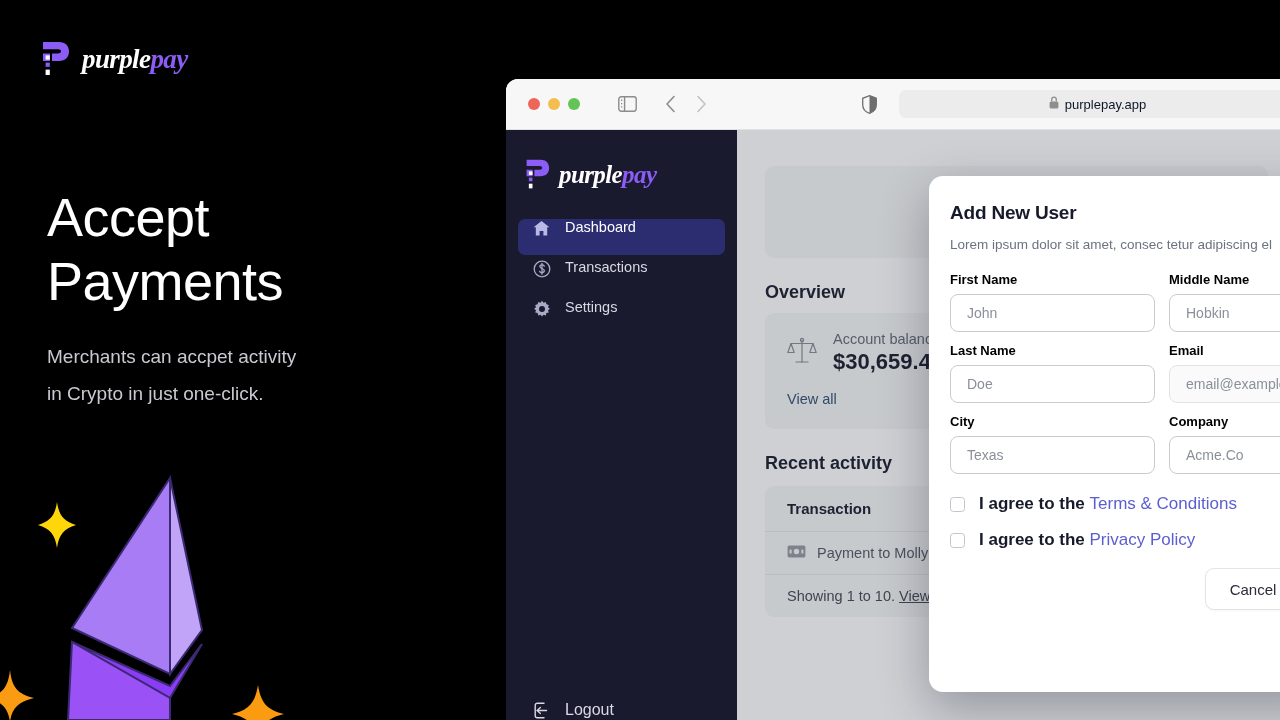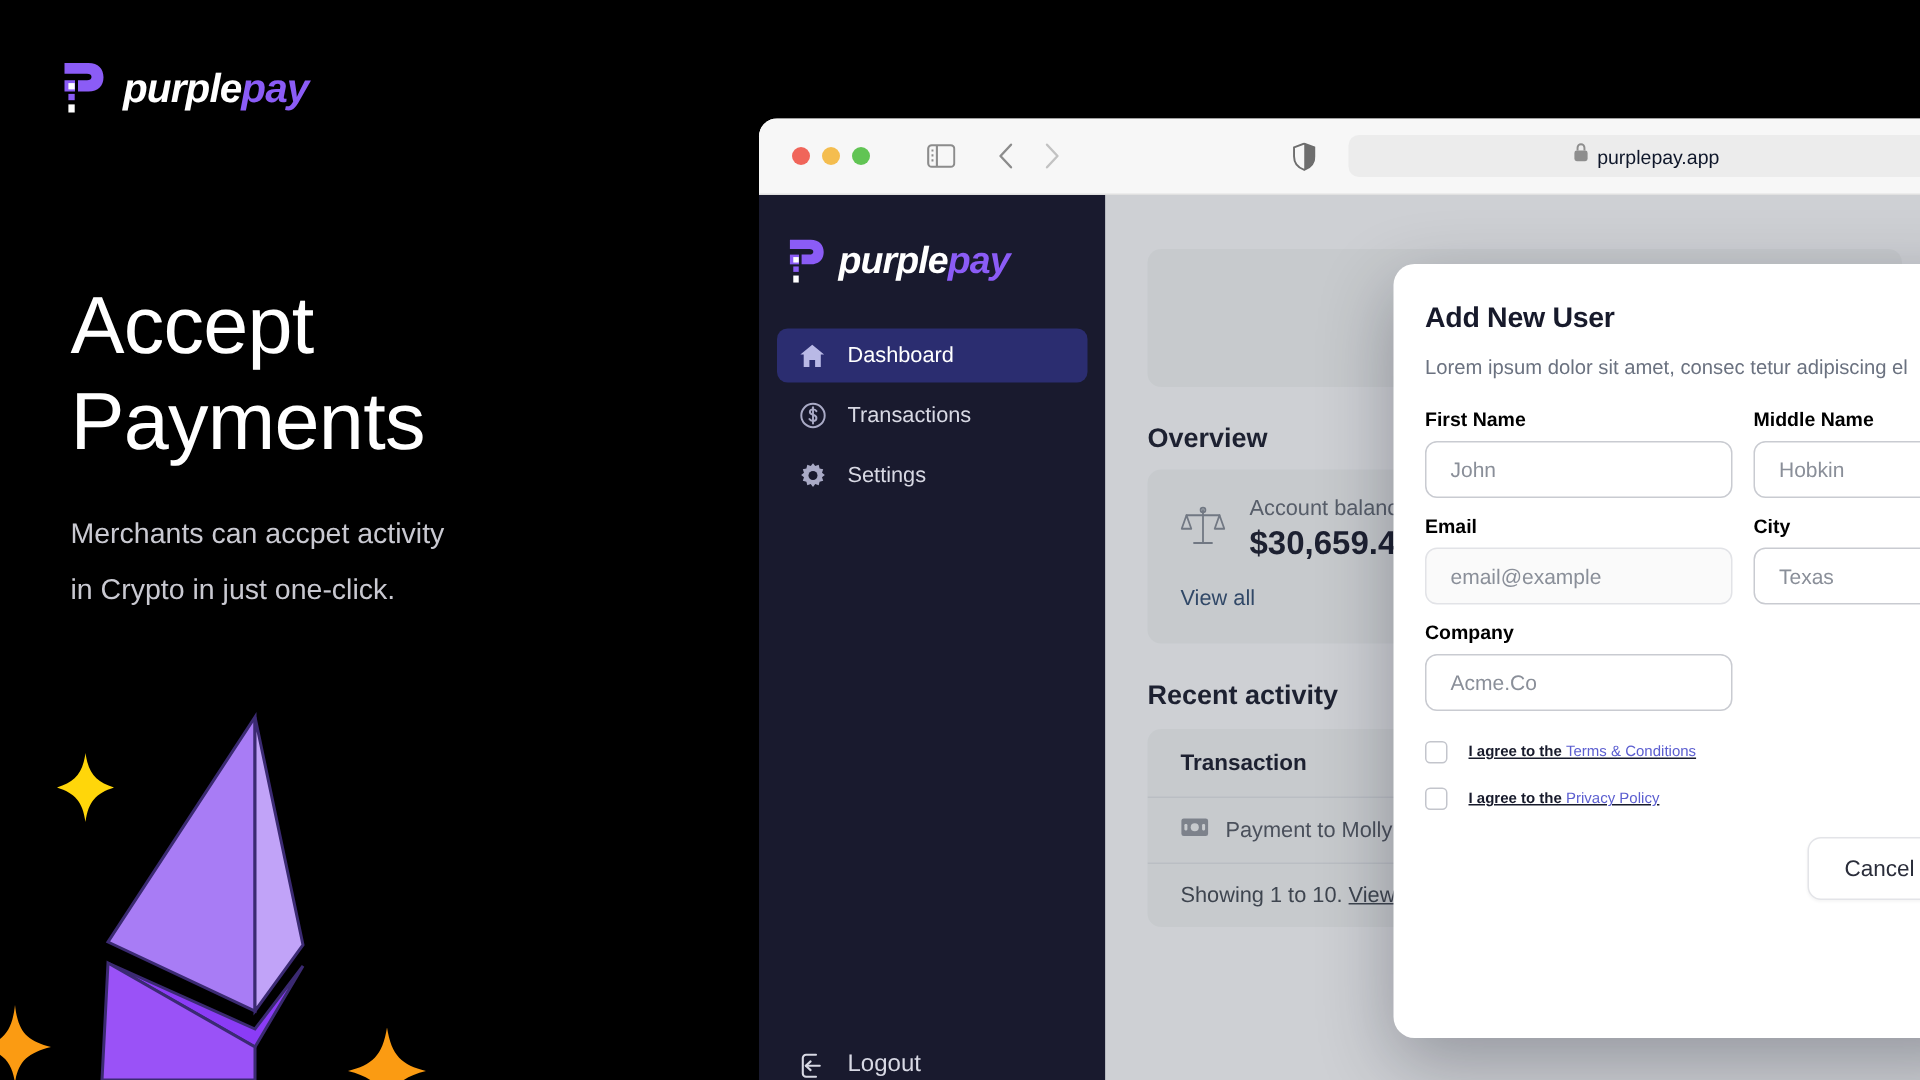--- a/index.html
+++ b/index.html
@@ -10,21 +10,21 @@
     font-family: "Liberation Sans", sans-serif;
   }
 
   #stage { position: relative; width: 1280px; height: 720px; background: #000; overflow: hidden; }
 
   
   .hero { position: absolute; left: 0; top: 0; width: 520px; height: 720px; background: #000; }
 
   .hero-logo { position: absolute; left: 40px; top: 40px; display: flex; align-items: center; gap: 12px; }
   .logo-mark { width: 30px; height: 38px; position: relative; display: block; }
-  .logo-word { font-size: 27px; font-style: italic; font-weight: bold; letter-spacing: -0.6px; white-space: nowrap; }
+  .logo-word { font-size: 27px; font-style: italic; font-weight: bold; letter-spacing: -0.6px; white-space: nowrap; font-family: Liberation Serif, serif; }
   .logo-word .w1 { color: #ffffff; }
   .logo-word .w2 { color: #8b5cf6; }
 
   .hero-title {
     position: absolute; left: 47px; top: 186px;
     color: #ffffff; font-size: 54px; line-height: 1.18; font-weight: 400;
     letter-spacing: -0.5px;
   }
   .hero-sub {
     position: absolute; left: 47px; top: 338px; width: 400px;
@@ -69,21 +69,21 @@
 
   .app-sidebar {
     width: 231px; background: #191a2e; position: relative; flex: 0 0 231px;
   }
   .side-logo { display: flex; align-items: center; gap: 9px; padding: 28px 0 0 18px; }
   .side-logo .logo-mark { width: 26px; height: 33px; }
   .side-logo .logo-word { font-size: 25px; }
 
   .nav { margin-top: 28px; padding: 0 12px; }
   .nav-item {
-    display: flex; align-items: center; gap: 14px; height: 36px;
+    display: flex; align-items: flex-start; gap: 14px; height: 36px;
     padding: 0 14px; border-radius: 7px; margin-bottom: 4px;
     color: #d8d9e4; font-size: 14.5px; font-weight: 500;
   }
   .nav-item.active { background: #2b2d70; color: #ffffff; }
   .nav-ico { width: 19px; height: 19px; flex: 0 0 19px; color: #a9aac6; display:flex; align-items:center; justify-content:center; }
   .nav-item.active .nav-ico { color: #b9b9e6; }
 
   .logout {
     position: absolute; left: 12px; bottom: -8px; display: flex; align-items: center; gap: 14px;
     padding: 0 14px; height: 36px; color: #d8d9e4; font-size: 16px; font-weight: 500;
@@ -133,21 +133,21 @@
   .field-input {
     height: 38px; border: 1px solid #c9cbd1; border-radius: 8px;
     display: flex; align-items: center; padding: 0 16px;
     font-size: 14px; color: #8a8f99; background: #ffffff;
   }
   .field-input.muted { background: #fafafa; border-color: #e2e3e7; }
 
   .agree { margin-top: 20px; }
   .agree-row { display: flex; align-items: center; gap: 14px; margin-bottom: 16px; }
   .cbox { width: 15px; height: 15px; border: 1px solid #c3c5cc; border-radius: 3.5px; flex: 0 0 15px; background:#fff; }
-  .agree-text { font-size: 10px; font-weight: bold; color: #171a2b; white-space: nowrap; text-decoration: underline; }
+  .agree-text { font-size: 17px; font-weight: bold; color: #171a2b; white-space: nowrap; }
   .agree-text .lnk { color: #5b5ed0; font-weight: 500; }
 
   .modal-actions { margin-top: 18px; display: flex; justify-content: flex-end; }
   .btn-cancel {
     min-width: 96px; height: 42px; border: 1px solid #e3e4e8; border-radius: 9px;
     background: #ffffff; display: flex; align-items: center; justify-content: center;
     font-size: 15px; font-weight: 500; color: #2a2d3a;
     box-shadow: 0 1px 2px rgba(0,0,0,0.04);
   }
 </style>
@@ -378,20 +378,24 @@
     <div class="form-grid">
       <div>
         <div class="field-label">First Name</div>
         <div class="field-input">John</div>
       </div>
       <div>
         <div class="field-label">Middle Name</div>
         <div class="field-input">Hobkin</div>
       </div>
       <div>
+        <div class="field-label">Last Name</div>
+        <div class="field-input">Doe</div>
+      </div>
+      <div>
         <div class="field-label">Email</div>
         <div class="field-input muted">email@example</div>
       </div>
       <div>
         <div class="field-label">City</div>
         <div class="field-input">Texas</div>
       </div>
       <div>
         <div class="field-label">Company</div>
         <div class="field-input">Acme.Co</div>

